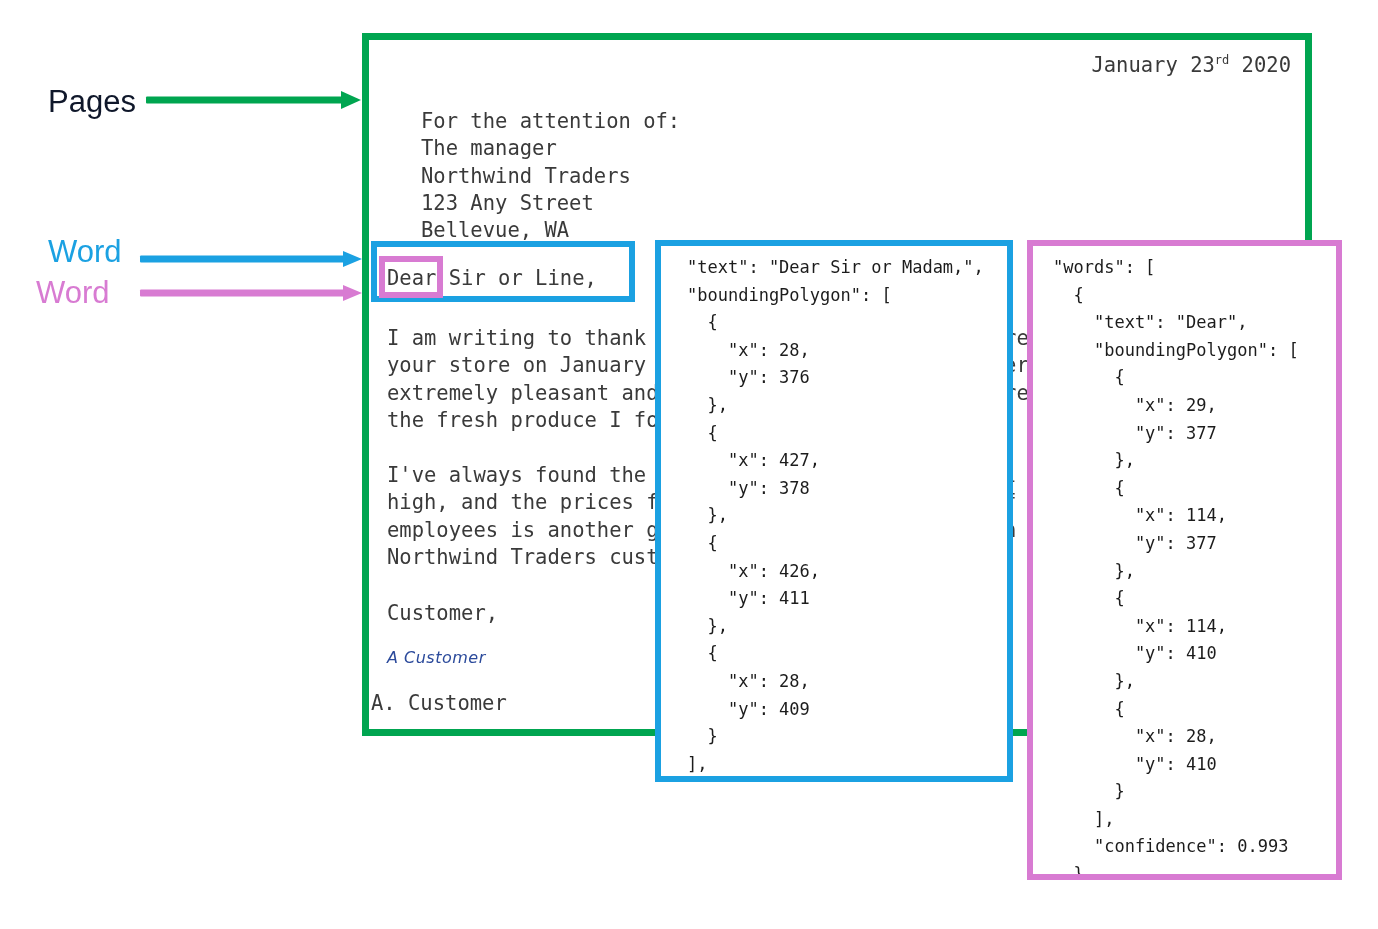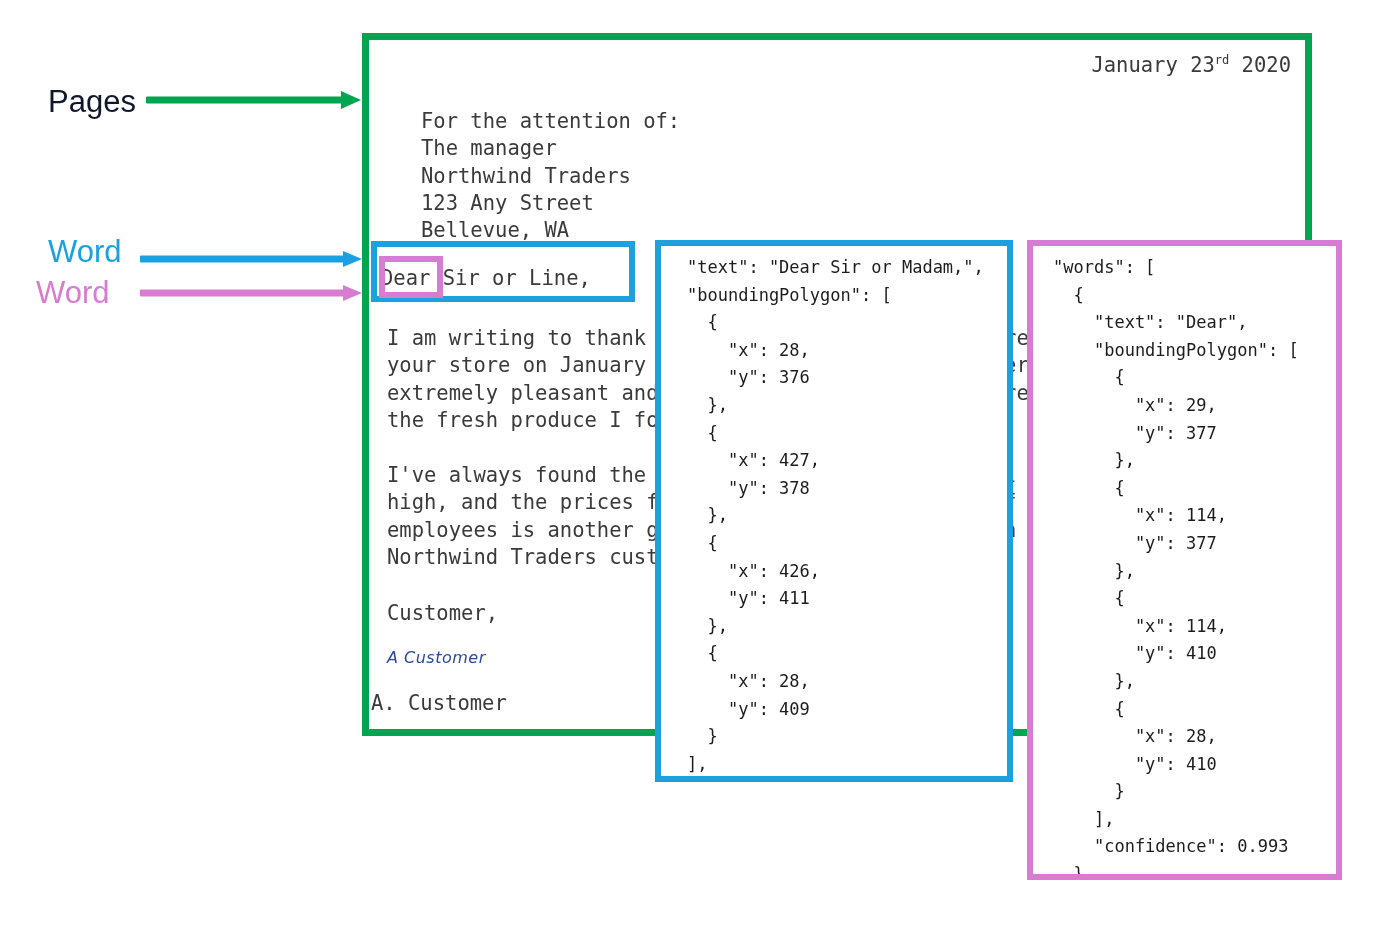--- a/index.html
+++ b/index.html
@@ -90,21 +90,21 @@
     font-size: 12px;
     vertical-align: super;
     line-height: 0;
   }
   #letter-address {
     position: absolute;
     left: 18px; top: 68px; margin-left: 34px;
   }
   #salutation-row {
     position: absolute;
-    left: 12px; top: 225px;
+    left: 18px; top: 225px;
     display: flex;
     align-items: flex-start;
   }
   #letter-body1 { position: absolute; left: 18px; top: 285px; }
   #letter-body2 { position: absolute; left: 18px; top: 422px; }
   #letter-signoff { position: absolute; left: 18px; top: 560px; }
   #letter-signature {
     position: absolute;
     left: 18px; top: 608px;
     font-family: "DejaVu Sans", sans-serif;

